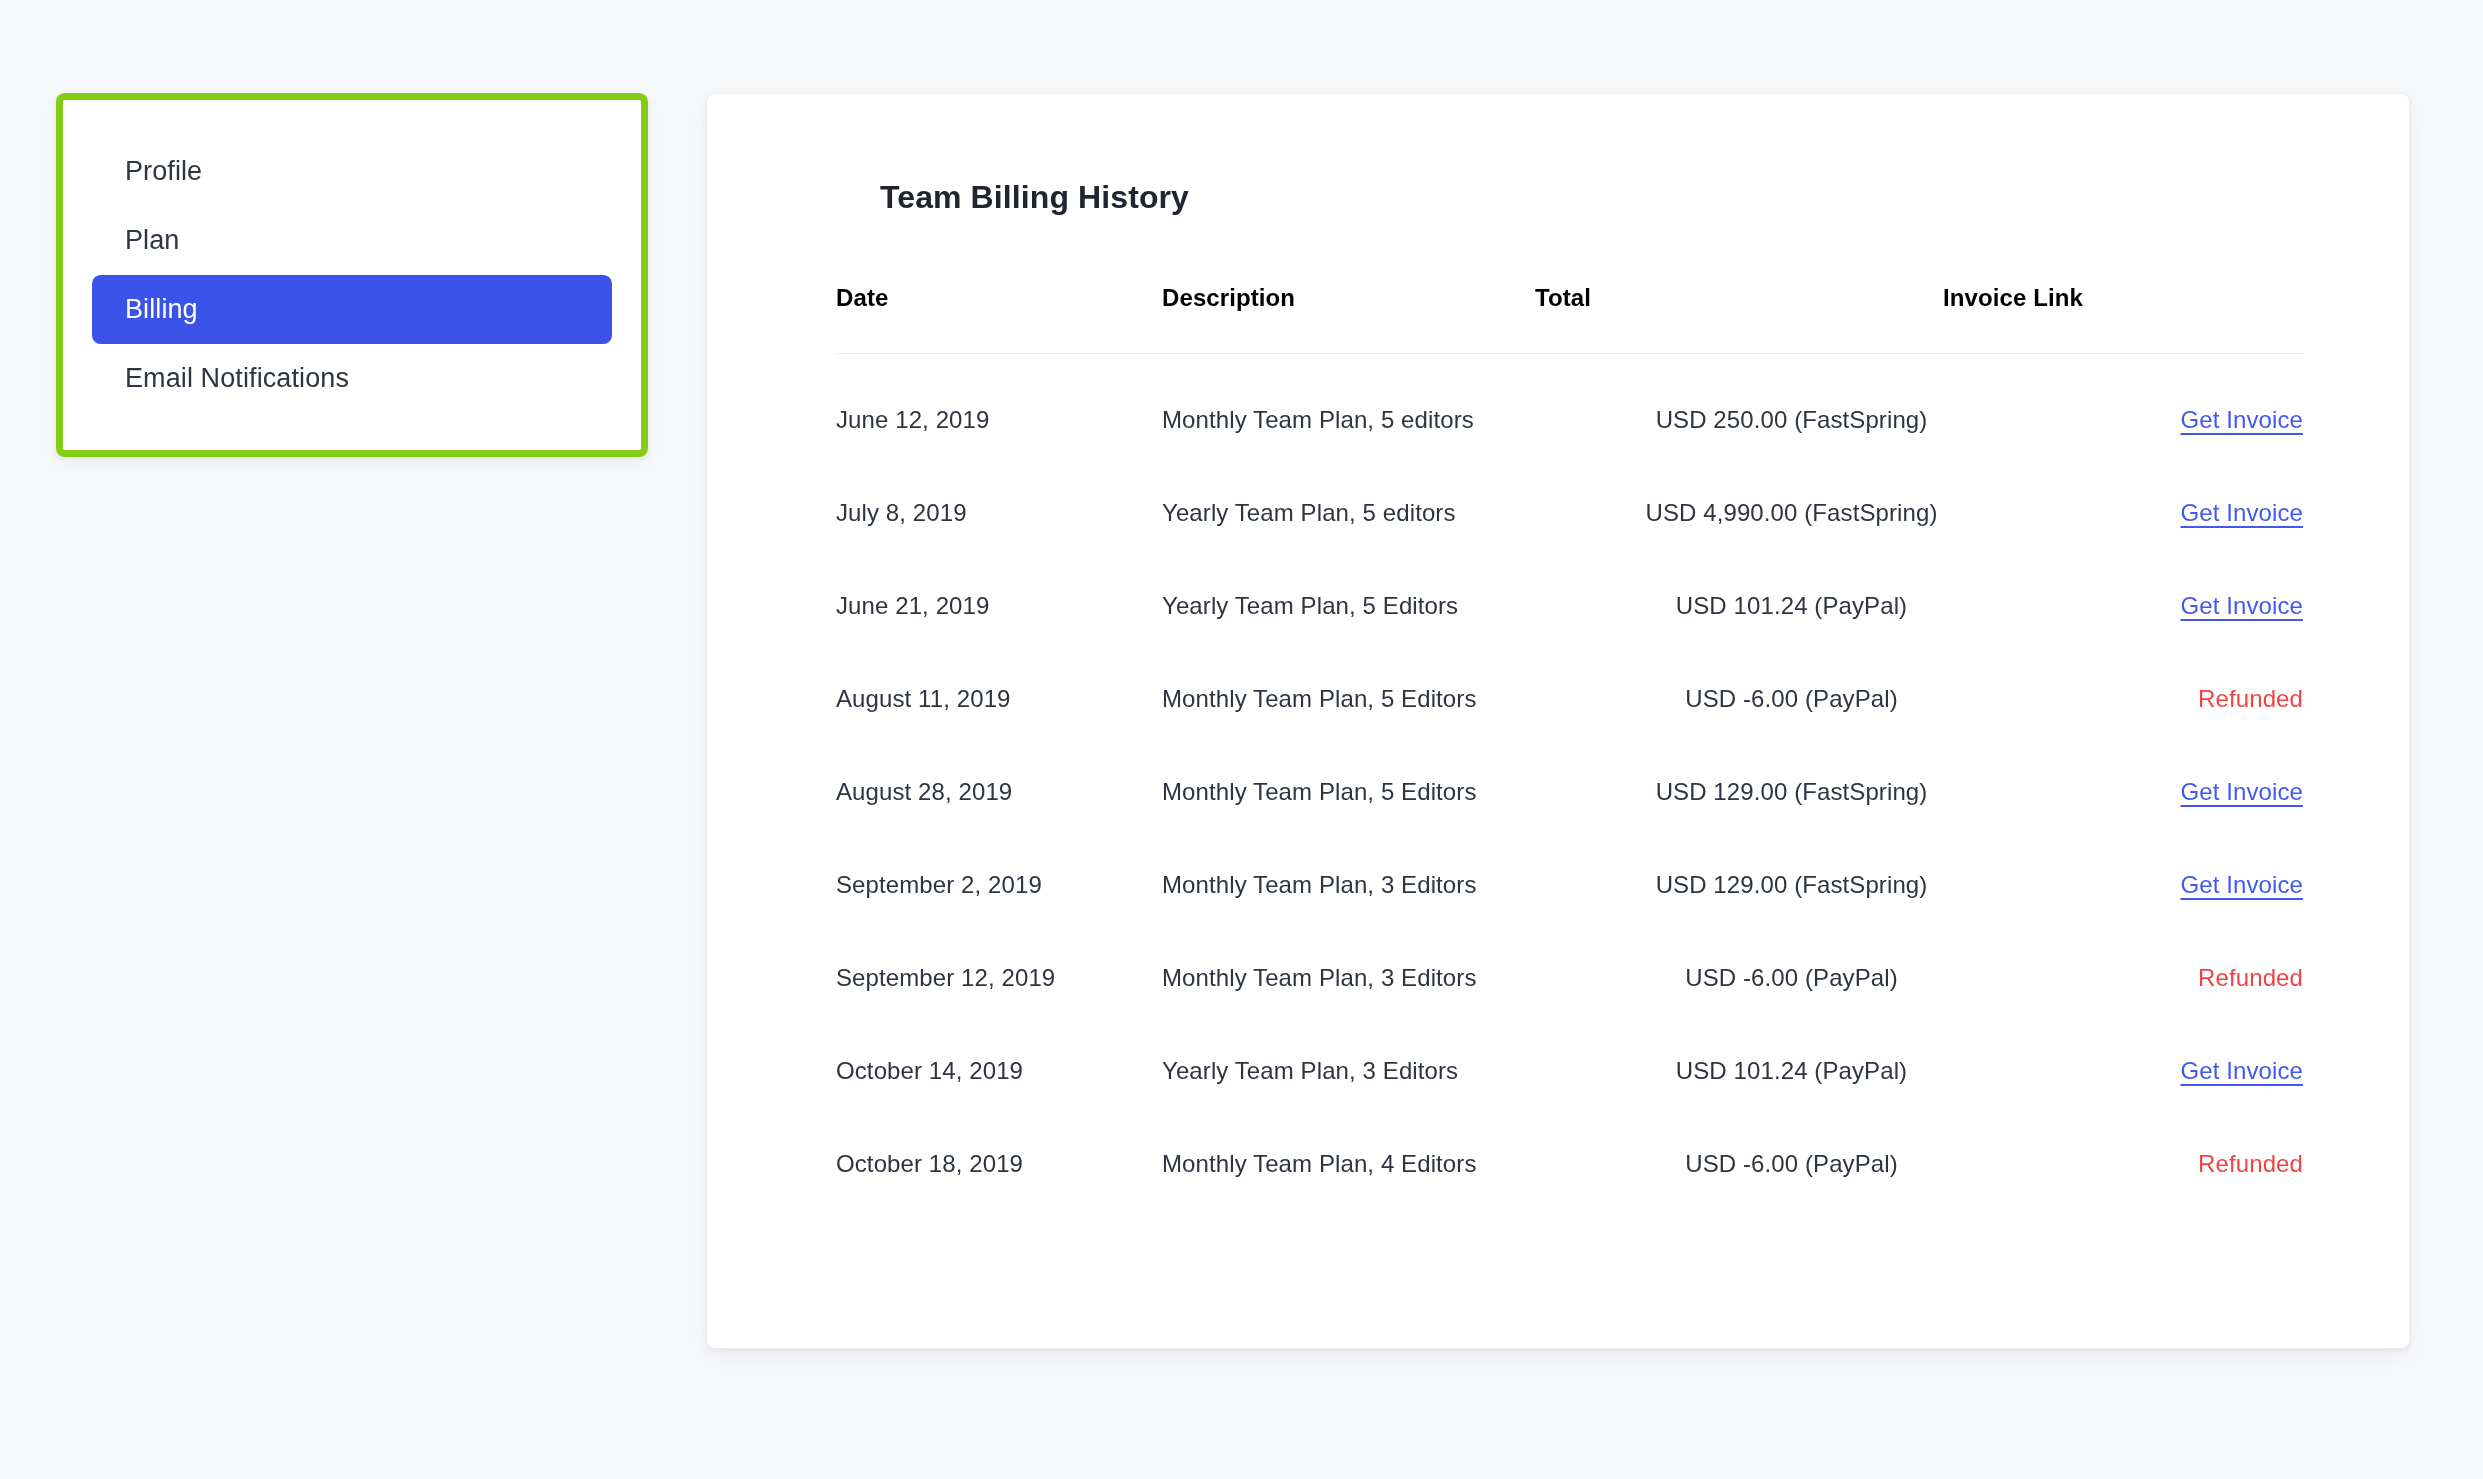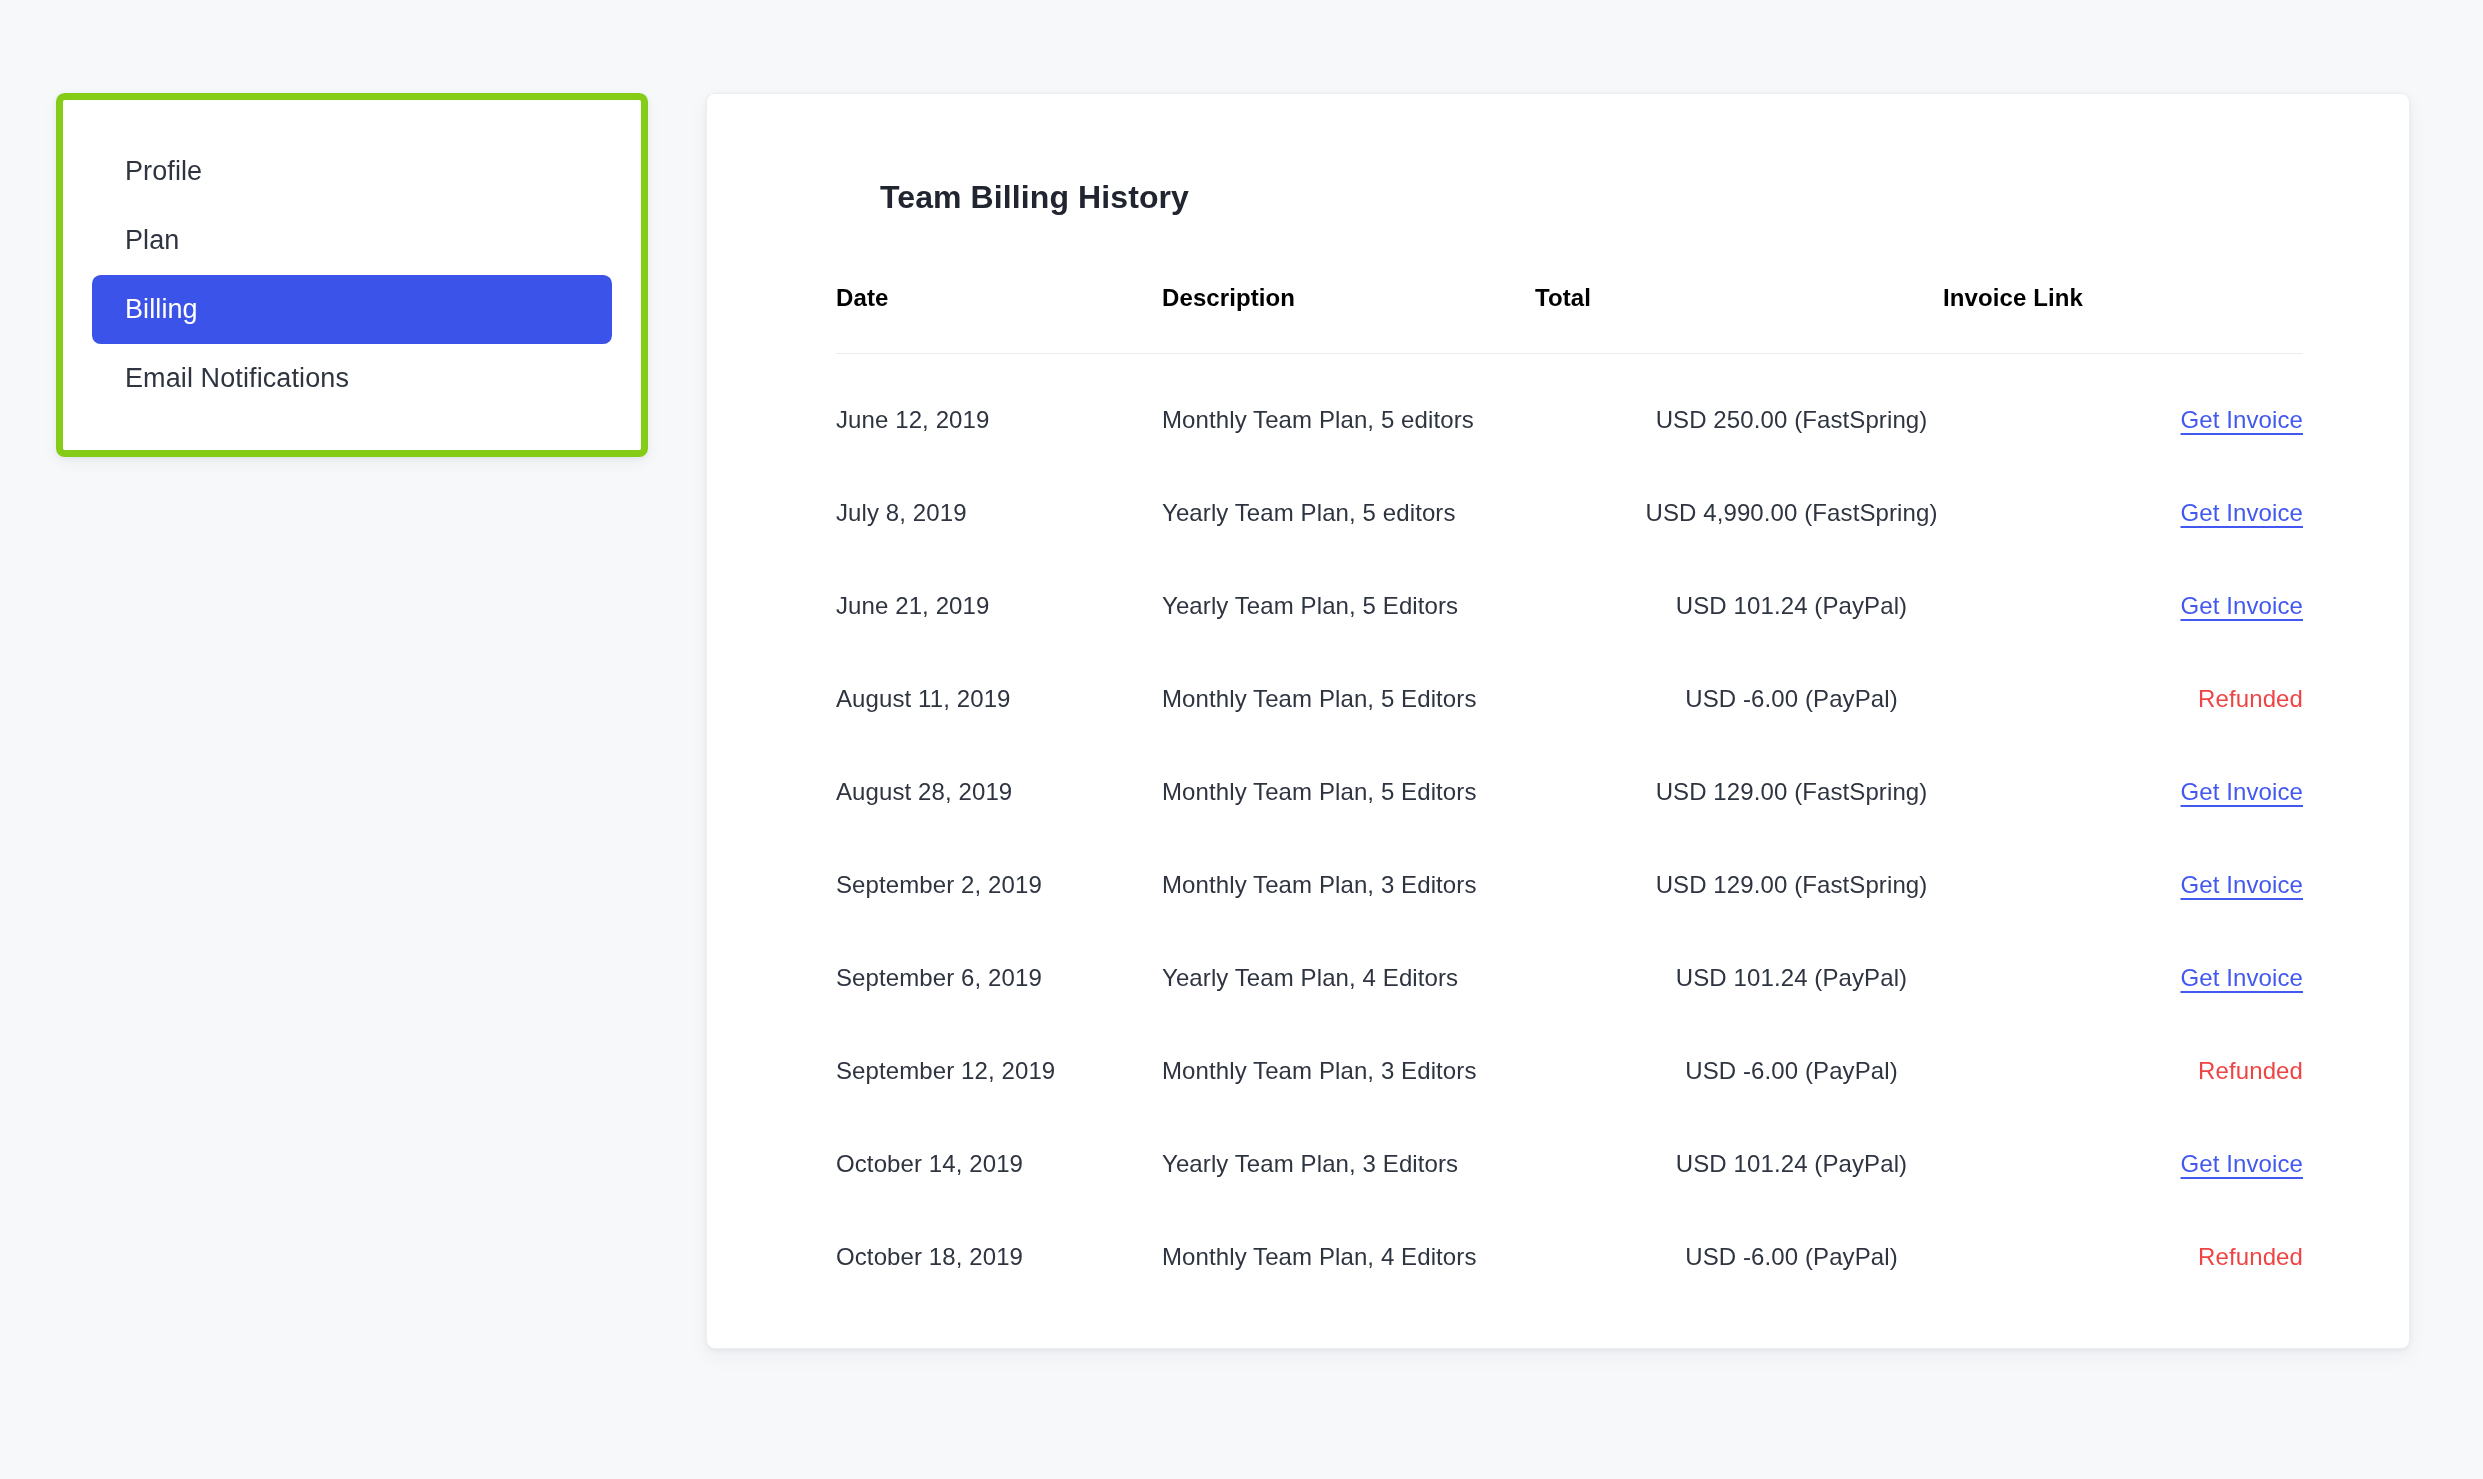--- a/index.html
+++ b/index.html
@@ -214,26 +214,20 @@
             <td class="cell-total">USD 129.00 (FastSpring)</td>
             <td class="cell-link"><span class="invoice-link">Get Invoice</span></td>
           </tr>
           <tr>
             <td class="cell-date">September 2, 2019</td>
             <td class="cell-desc">Monthly Team Plan, 3 Editors</td>
             <td class="cell-total">USD 129.00 (FastSpring)</td>
             <td class="cell-link"><span class="invoice-link">Get Invoice</span></td>
           </tr>
           <tr>
-            <td class="cell-date">September 6, 2019</td>
-            <td class="cell-desc">Yearly Team Plan, 4 Editors</td>
-            <td class="cell-total">USD 101.24 (PayPal)</td>
-            <td class="cell-link"><span class="invoice-link">Get Invoice</span></td>
-          </tr>
-          <tr>
             <td class="cell-date">September 12, 2019</td>
             <td class="cell-desc">Monthly Team Plan, 3 Editors</td>
             <td class="cell-total">USD -6.00 (PayPal)</td>
             <td class="cell-link"><span class="refunded-text">Refunded</span></td>
           </tr>
           <tr>
             <td class="cell-date">October 14, 2019</td>
             <td class="cell-desc">Yearly Team Plan, 3 Editors</td>
             <td class="cell-total">USD 101.24 (PayPal)</td>
             <td class="cell-link"><span class="invoice-link">Get Invoice</span></td>

